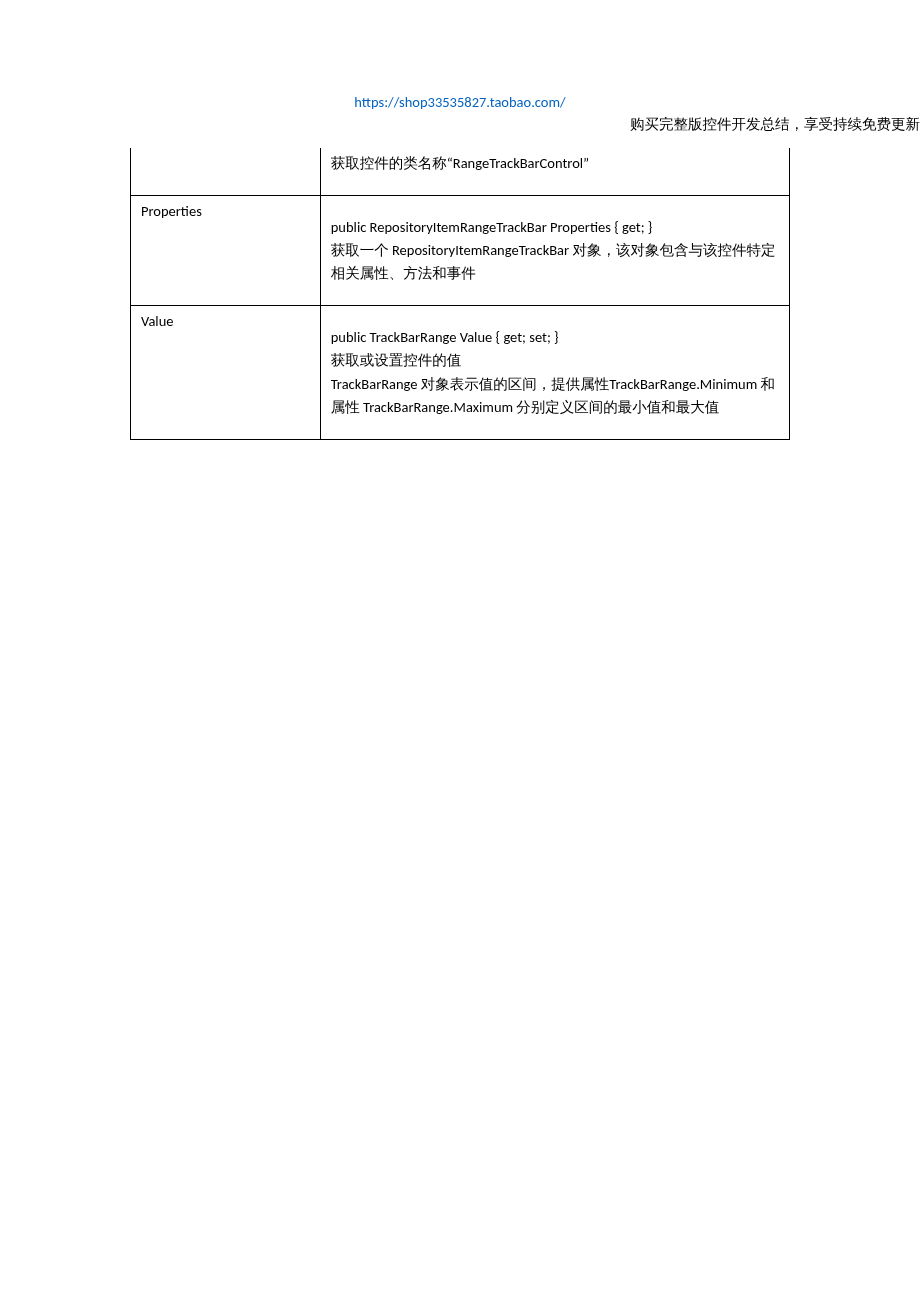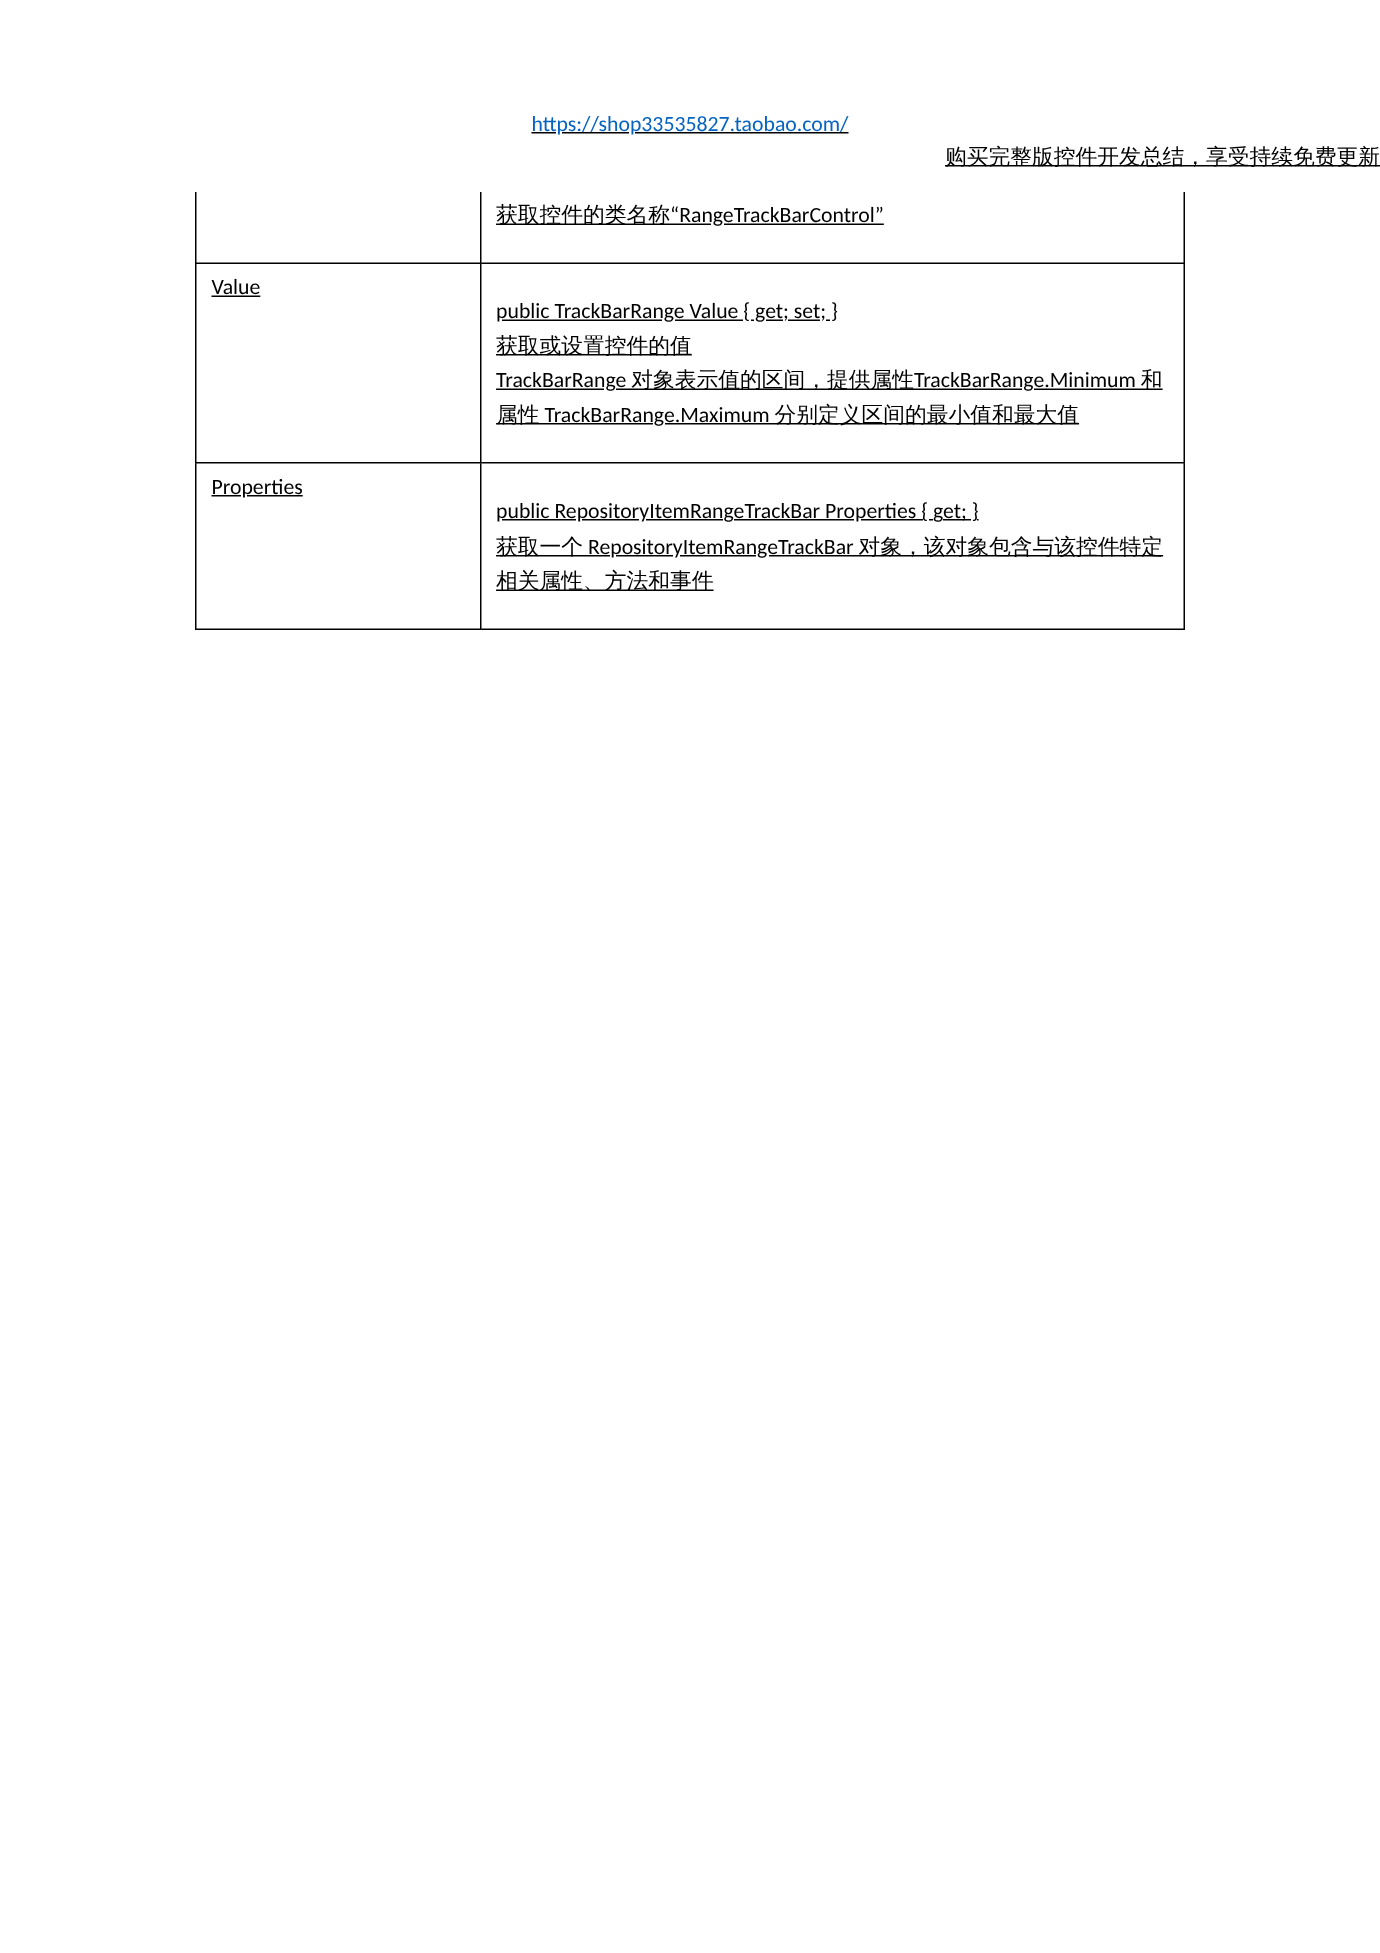--- a/index.html
+++ b/index.html
@@ -8,22 +8,21 @@
       margin: 0;
       padding: 0;
       font-family: Calibri, "Microsoft YaHei", sans-serif;
       font-size: 14.5px;
       color: #000;
     }
     .page {
       width: 920px;
       height: 1302px;
       position: relative;
-      padding-top: 72px;
-      text-decoration: underline;
+      padding-top: 92px;
     }
     .hdr {
       text-align: center;
       line-height: 1.5;
       margin-bottom: 6px;
     }
     .hdr .url {
       color: #0563c1;
     }
     .hdr .tagline {
@@ -59,22 +58,22 @@
     <div class="tagline">购买完整版控件开发总结，享受持续免费更新</div>
   </div>
 
   <table class="tbl">
     <tbody>
         <tr class="first-row">
       <td class="lcol"></td>
       <td class="rcol">获取控件的类名称“RangeTrackBarControl”</td>
     </tr>
     <tr>
+      <td class="lcol">Properties</td>
+      <td class="rcol"><span class="space-above"></span><span>public RepositoryItemRangeTrackBar Properties { get; }<br>获取一个 RepositoryItemRangeTrackBar 对象，该对象包含与该控件特定相关属性、方法和事件</span></td>
+    </tr>
+    <tr>
       <td class="lcol">Value</td>
       <td class="rcol"><span class="space-above"></span><span>public TrackBarRange Value { get; set; }<br>获取或设置控件的值<br>TrackBarRange 对象表示值的区间，提供属性TrackBarRange.Minimum 和 属性 TrackBarRange.Maximum 分别定义区间的最小值和最大值</span></td>
-    </tr>
-    <tr>
-      <td class="lcol">Properties</td>
-      <td class="rcol"><span class="space-above"></span><span>public RepositoryItemRangeTrackBar Properties { get; }<br>获取一个 RepositoryItemRangeTrackBar 对象，该对象包含与该控件特定相关属性、方法和事件</span></td>
     </tr>
   </tbody>
     </table>
 </div>
 
 </body></html>

